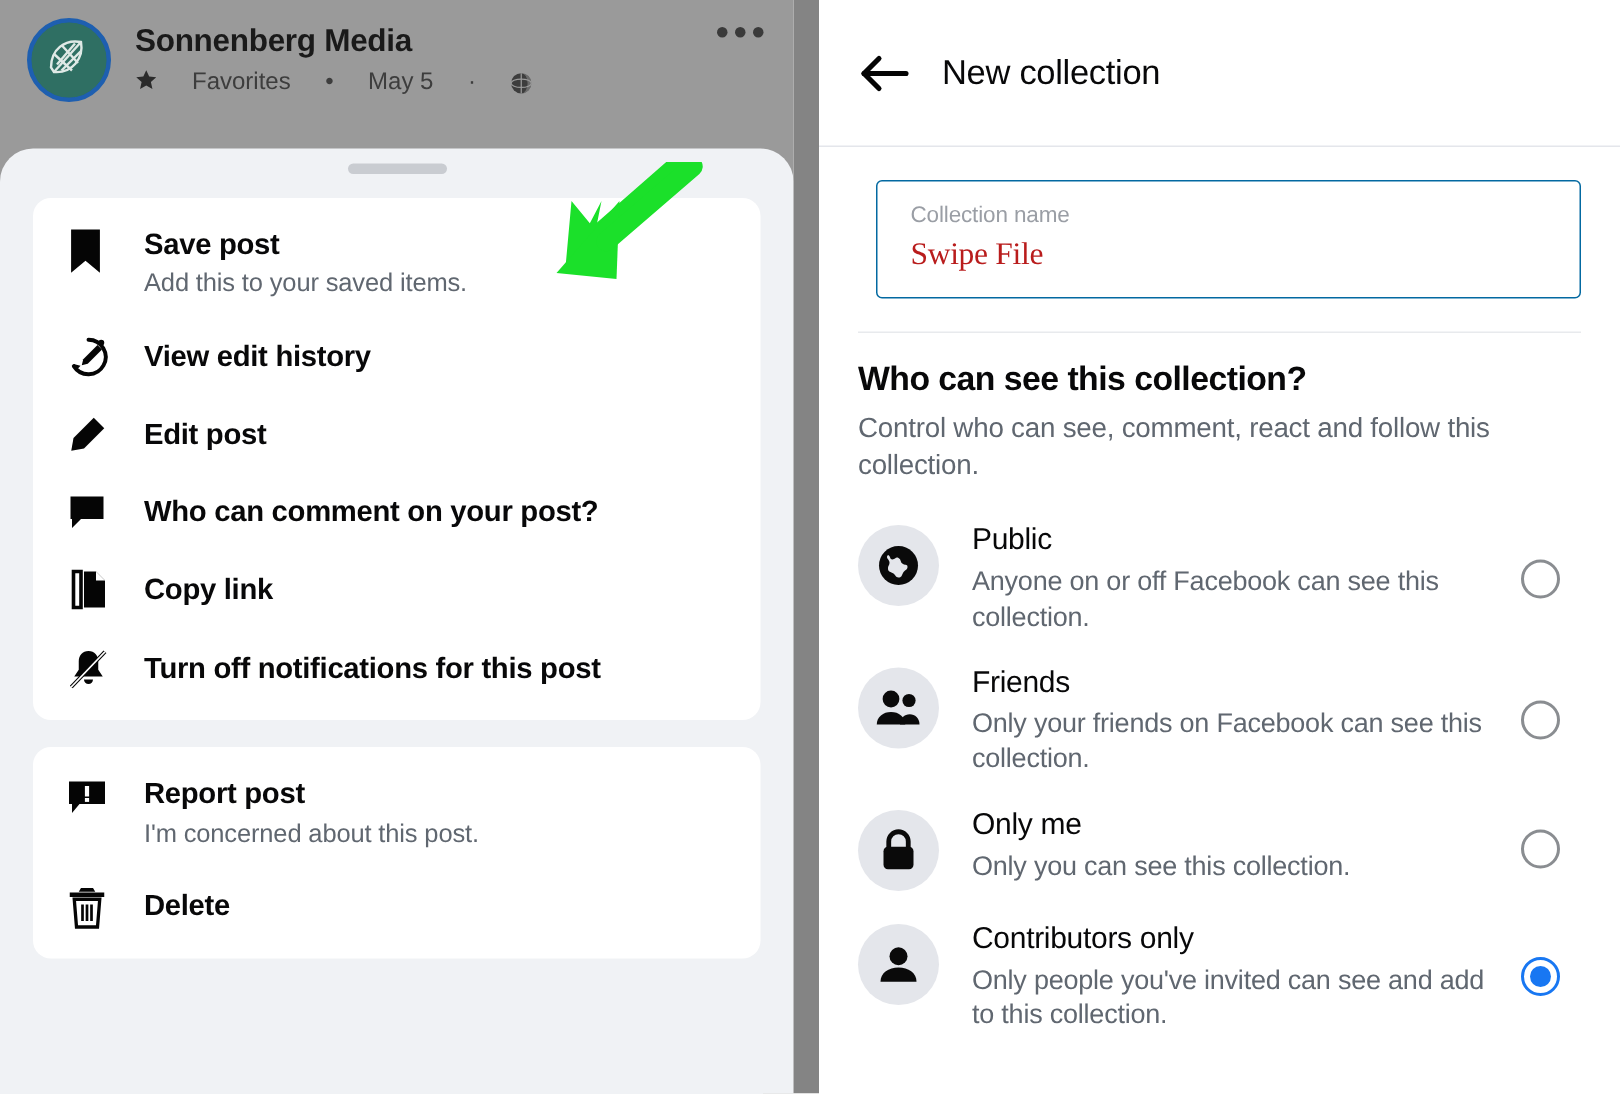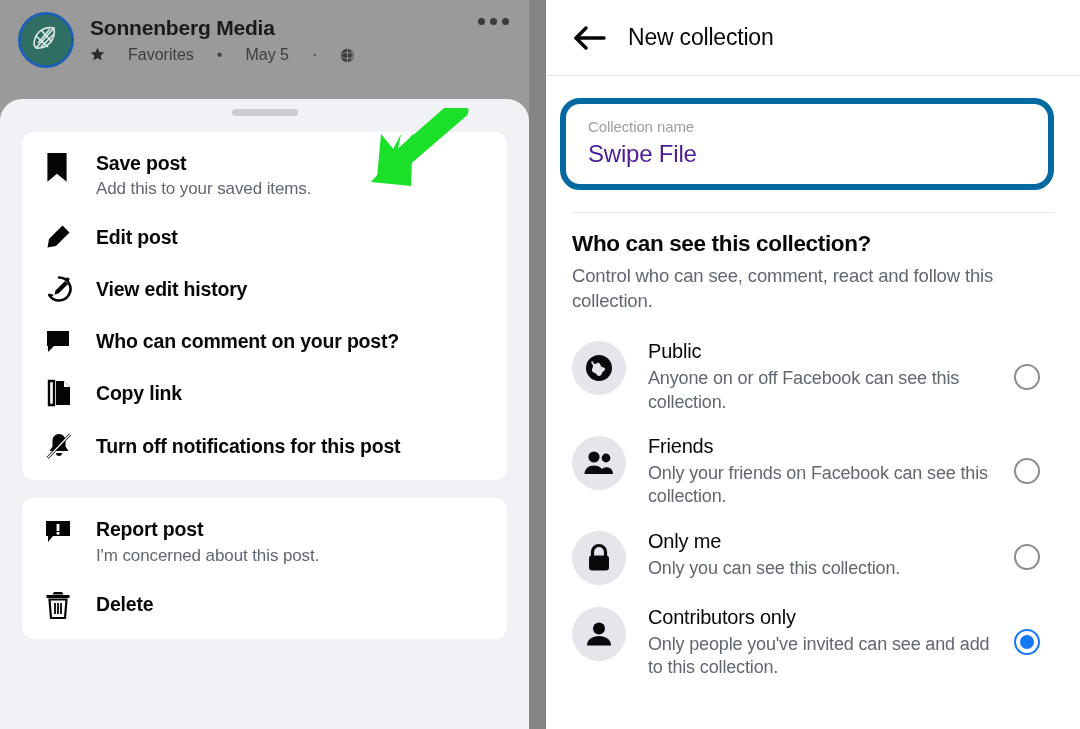--- a/index.html
+++ b/index.html
@@ -103,38 +103,38 @@
 
   
   .right-panel {
     position: relative;
     width: 534px; height: 729px;
     background: #ffffff;
     flex: 0 0 534px;
     overflow: hidden;
   }
   .rp-header {
-    height: 76px; display: flex; align-items: center;
+    height: 98px; display: flex; align-items: center;
     padding: 0 26px;
     border-bottom: 1px solid #e4e6eb;
   }
   .back-arrow { margin-right: 22px; display: flex; align-items: center; }
   .rp-title {
     font-size: 23px; font-weight: 500; color: #080809;
     letter-spacing: -0.2px;
   }
   .name-field {
-    margin: 22px 26px 0 14px;
-    border: 6px solid #0369a1;
-    border-radius: 20px;
+    margin: 22px 26px 0 38px;
+    border: 1px solid #0369a1;
+    border-radius: 4px;
     padding: 14px 22px 16px 22px;
     background: #fff;
   }
   .field-label { font-size: 15px; color: #9a9ea5; letter-spacing: -0.1px; }
-  .field-value { font-size: 24px; color: #4c1d95; margin-top: 5px; letter-spacing: -0.2px; }
+  .field-value { font-size: 21px; color: #b91c1c; margin-top: 5px; letter-spacing: -0.2px; font-family: Liberation Serif, serif; }
 
   .sec-divider { height: 1px; background: #e8eaed; margin: 22px 26px 0 26px; }
 
   .privacy-block { padding: 18px 26px 0 26px; }
   .privacy-heading {
     font-size: 22.5px; font-weight: bold; color: #080809; letter-spacing: -0.35px;
   }
   .privacy-desc {
     font-size: 18.5px; color: #606770; margin-top: 7px;
     line-height: 1.33; letter-spacing: -0.15px;
@@ -241,40 +241,40 @@
               </svg>
           </div>
           <div class="menu-text">
             <div class="menu-title">Save post</div>
             <div class="menu-sub">Add this to your saved items.</div>
           </div>
         </div>
 
         <div class="menu-row single">
           <div class="menu-icon">
-            <svg width="28" height="28" viewBox="0 0 28 28">
-              <path d="M18.5 2.5l7 7-13.5 13.5-8.5 1.5 1.5-8.5z" fill="#050505"></path>
-            </svg>
-          </div>
-          <div class="menu-text">
-            <div class="menu-title">Edit post</div>
-          </div>
-        </div>
-
-        <div class="menu-row single">
-          <div class="menu-icon">
             <svg width="30" height="30" viewBox="0 0 30 30">
               <path d="M15 3.5a11.5 11.5 0 1 1-9.8 17.6" fill="none" stroke="#050505" stroke-width="2.6" stroke-linecap="round"></path>
               <path d="M6.6 24.2l-1.6-4.6 4.7 1.2z" fill="#050505"></path>
               <path d="M21 7l3 3-9.5 9.5-4 1 1-4z" fill="#050505"></path>
               <circle cx="23.5" cy="5.5" r="2" fill="#050505"></circle>
             </svg>
           </div>
           <div class="menu-text">
             <div class="menu-title">View edit history</div>
+          </div>
+        </div>
+
+        <div class="menu-row single">
+          <div class="menu-icon">
+            <svg width="28" height="28" viewBox="0 0 28 28">
+              <path d="M18.5 2.5l7 7-13.5 13.5-8.5 1.5 1.5-8.5z" fill="#050505"></path>
+            </svg>
+          </div>
+          <div class="menu-text">
+            <div class="menu-title">Edit post</div>
           </div>
         </div>
 
         <div class="menu-row single">
           <div class="menu-icon">
             <svg width="28" height="28" viewBox="0 0 28 28">
               <path d="M3 4h22v15H10l-6 6v-6H3z" fill="#050505"></path>
             </svg>
           </div>
           <div class="menu-text">

